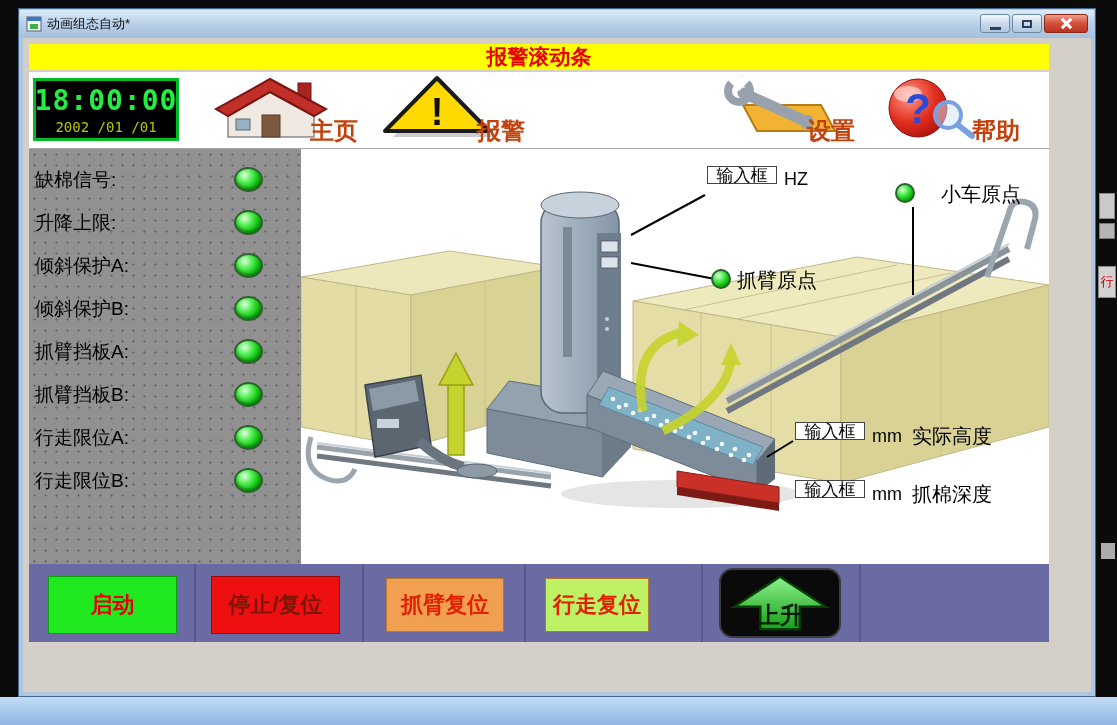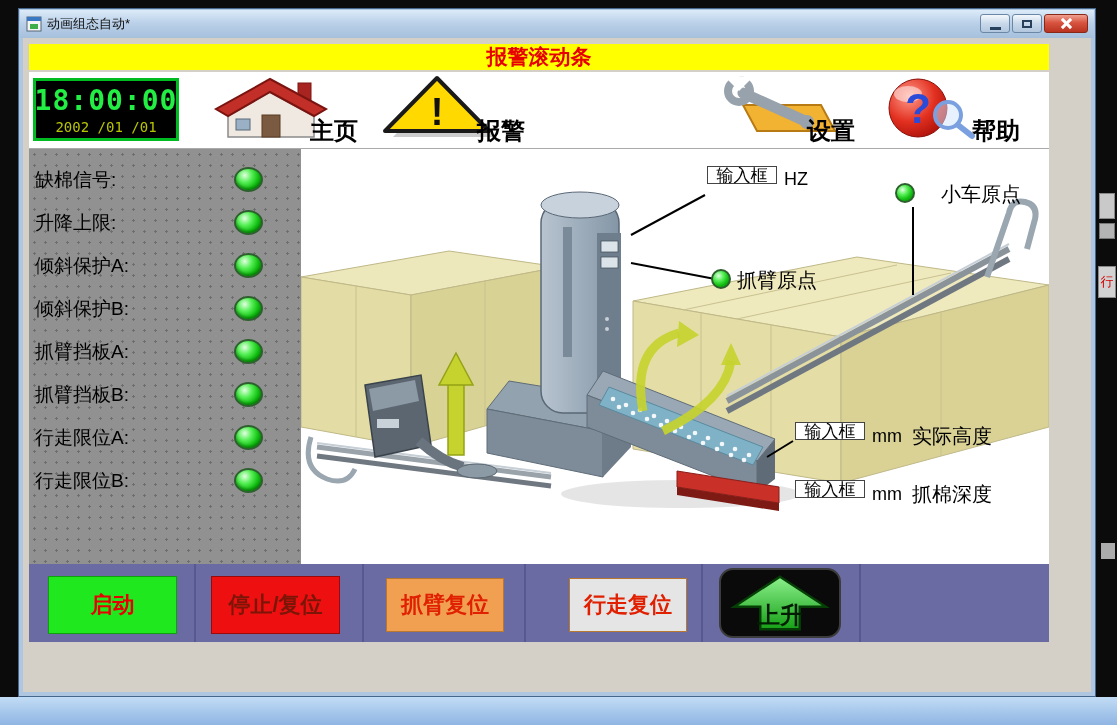--- a/index.html
+++ b/index.html
@@ -34,21 +34,21 @@
   .form{position:absolute;left:6px;top:6px;width:1020px;height:598px;}
   .banner{position:absolute;left:0;top:0;width:1020px;height:26px;background:#ffff00;
           color:#e60000;font-weight:bold;font-size:21px;display:flex;align-items:center;justify-content:center;}
   .toolbar{position:absolute;left:0;top:28px;width:1020px;height:77px;background:#ffffff;border-bottom:1px solid #aaa;}
   .clock{position:absolute;left:4px;top:6px;width:146px;height:63px;background:#000;
          border:3px solid #00bb22;display:flex;flex-direction:column;align-items:center;justify-content:center;}
   .clock-time{font-family:"DejaVu Sans Mono",monospace;font-size:28px;font-weight:bold;color:#22ee44;letter-spacing:1px;}
   .clock-date{font-family:"DejaVu Sans Mono",monospace;font-size:14px;color:#b9c400;margin-top:2px;}
   .tool{position:absolute;top:3px;width:152px;height:72px;cursor:pointer;}
   .tool svg{position:absolute;left:0;top:0;}
-  .tlabel{position:absolute;right:6px;bottom:0;font-size:24px;font-weight:bold;color:#000000;}
+  .tlabel{position:absolute;right:6px;bottom:0;font-size:24px;font-weight:bold;color:#c2410c;}
   .tool-home{left:183px;} .tool-alarm{left:350px;} .tool-manual{left:515px;}
   .tool-settings{left:680px;} .tool-help{left:845px;}
 
   
   .main{position:absolute;left:0;top:105px;width:1020px;height:415px;}
   .status-panel{position:absolute;left:0;top:0;width:272px;height:415px;background-color:#919191;
          background-image:radial-gradient(#6e6e6e 1px, transparent 1.3px);background-size:11px 11px;}
   .status-row{position:absolute;left:6px;width:262px;height:32px;display:flex;align-items:center;}
   .status-row:nth-of-type(1){top:15px;} .status-row:nth-of-type(2){top:58px;}
   .status-row:nth-of-type(3){top:101px;} .status-row:nth-of-type(4){top:144px;}
@@ -77,21 +77,21 @@
   .a-d-in{left:494px;top:331px;} .a-d-u{left:571px;top:335px;} .a-d-c{left:611px;top:332px;}
 
   
   .strip{position:absolute;left:0;top:520px;width:1020px;height:78px;background:#6b6ba3;}
   .sep{position:absolute;top:0;bottom:0;width:2px;background:#58588e;}
   .cbtn{position:absolute;display:flex;align-items:center;justify-content:center;
         font-weight:bold;font-size:22px;cursor:pointer;}
   .btn-start{left:19px;top:12px;width:129px;height:58px;background:#1fe81f;color:#e80000;border:1px solid #0f9f0f;}
   .btn-stop{left:182px;top:12px;width:129px;height:58px;background:#ee1010;color:#7a1508;border:1px solid #9a0a0a;}
   .btn-armreset{left:357px;top:14px;width:118px;height:54px;background:#f0a050;color:#e02000;border:1px solid #b87830;}
-  .btn-travelreset{left:516px;top:14px;width:118px;height:54px;background:#e5e5e5;color:#e02000;border:1px solid #b87830;margin-left:24px;}
+  .btn-travelreset{left:516px;top:14px;width:104px;height:54px;background:#bef264;color:#e02000;border:1px solid #b87830;}
   .btn-updown{top:4px;width:122px;height:70px;background:#0a0a0a;border:2px solid #3c3c3c;border-radius:14px;}
   .btn-up{left:690px;} .btn-down{left:849px;}
   .ud-label{position:absolute;left:0;right:0;text-align:center;font-size:23px;font-weight:bold;color:#031c03;}
   .btn-up .ud-label{top:30px;} .btn-down .ud-label{top:12px;}
 
   
   .frag{position:absolute;}
   .frag-a{left:1099px;top:193px;width:16px;height:26px;background:#c9c9c9;border:1px solid #888;}
   .frag-b{left:1099px;top:223px;width:16px;height:16px;background:#b4b4b4;border:1px solid #777;}
   .frag-c{left:1098px;top:266px;width:18px;height:32px;background:#d2d2d2;border:1px solid #888;

